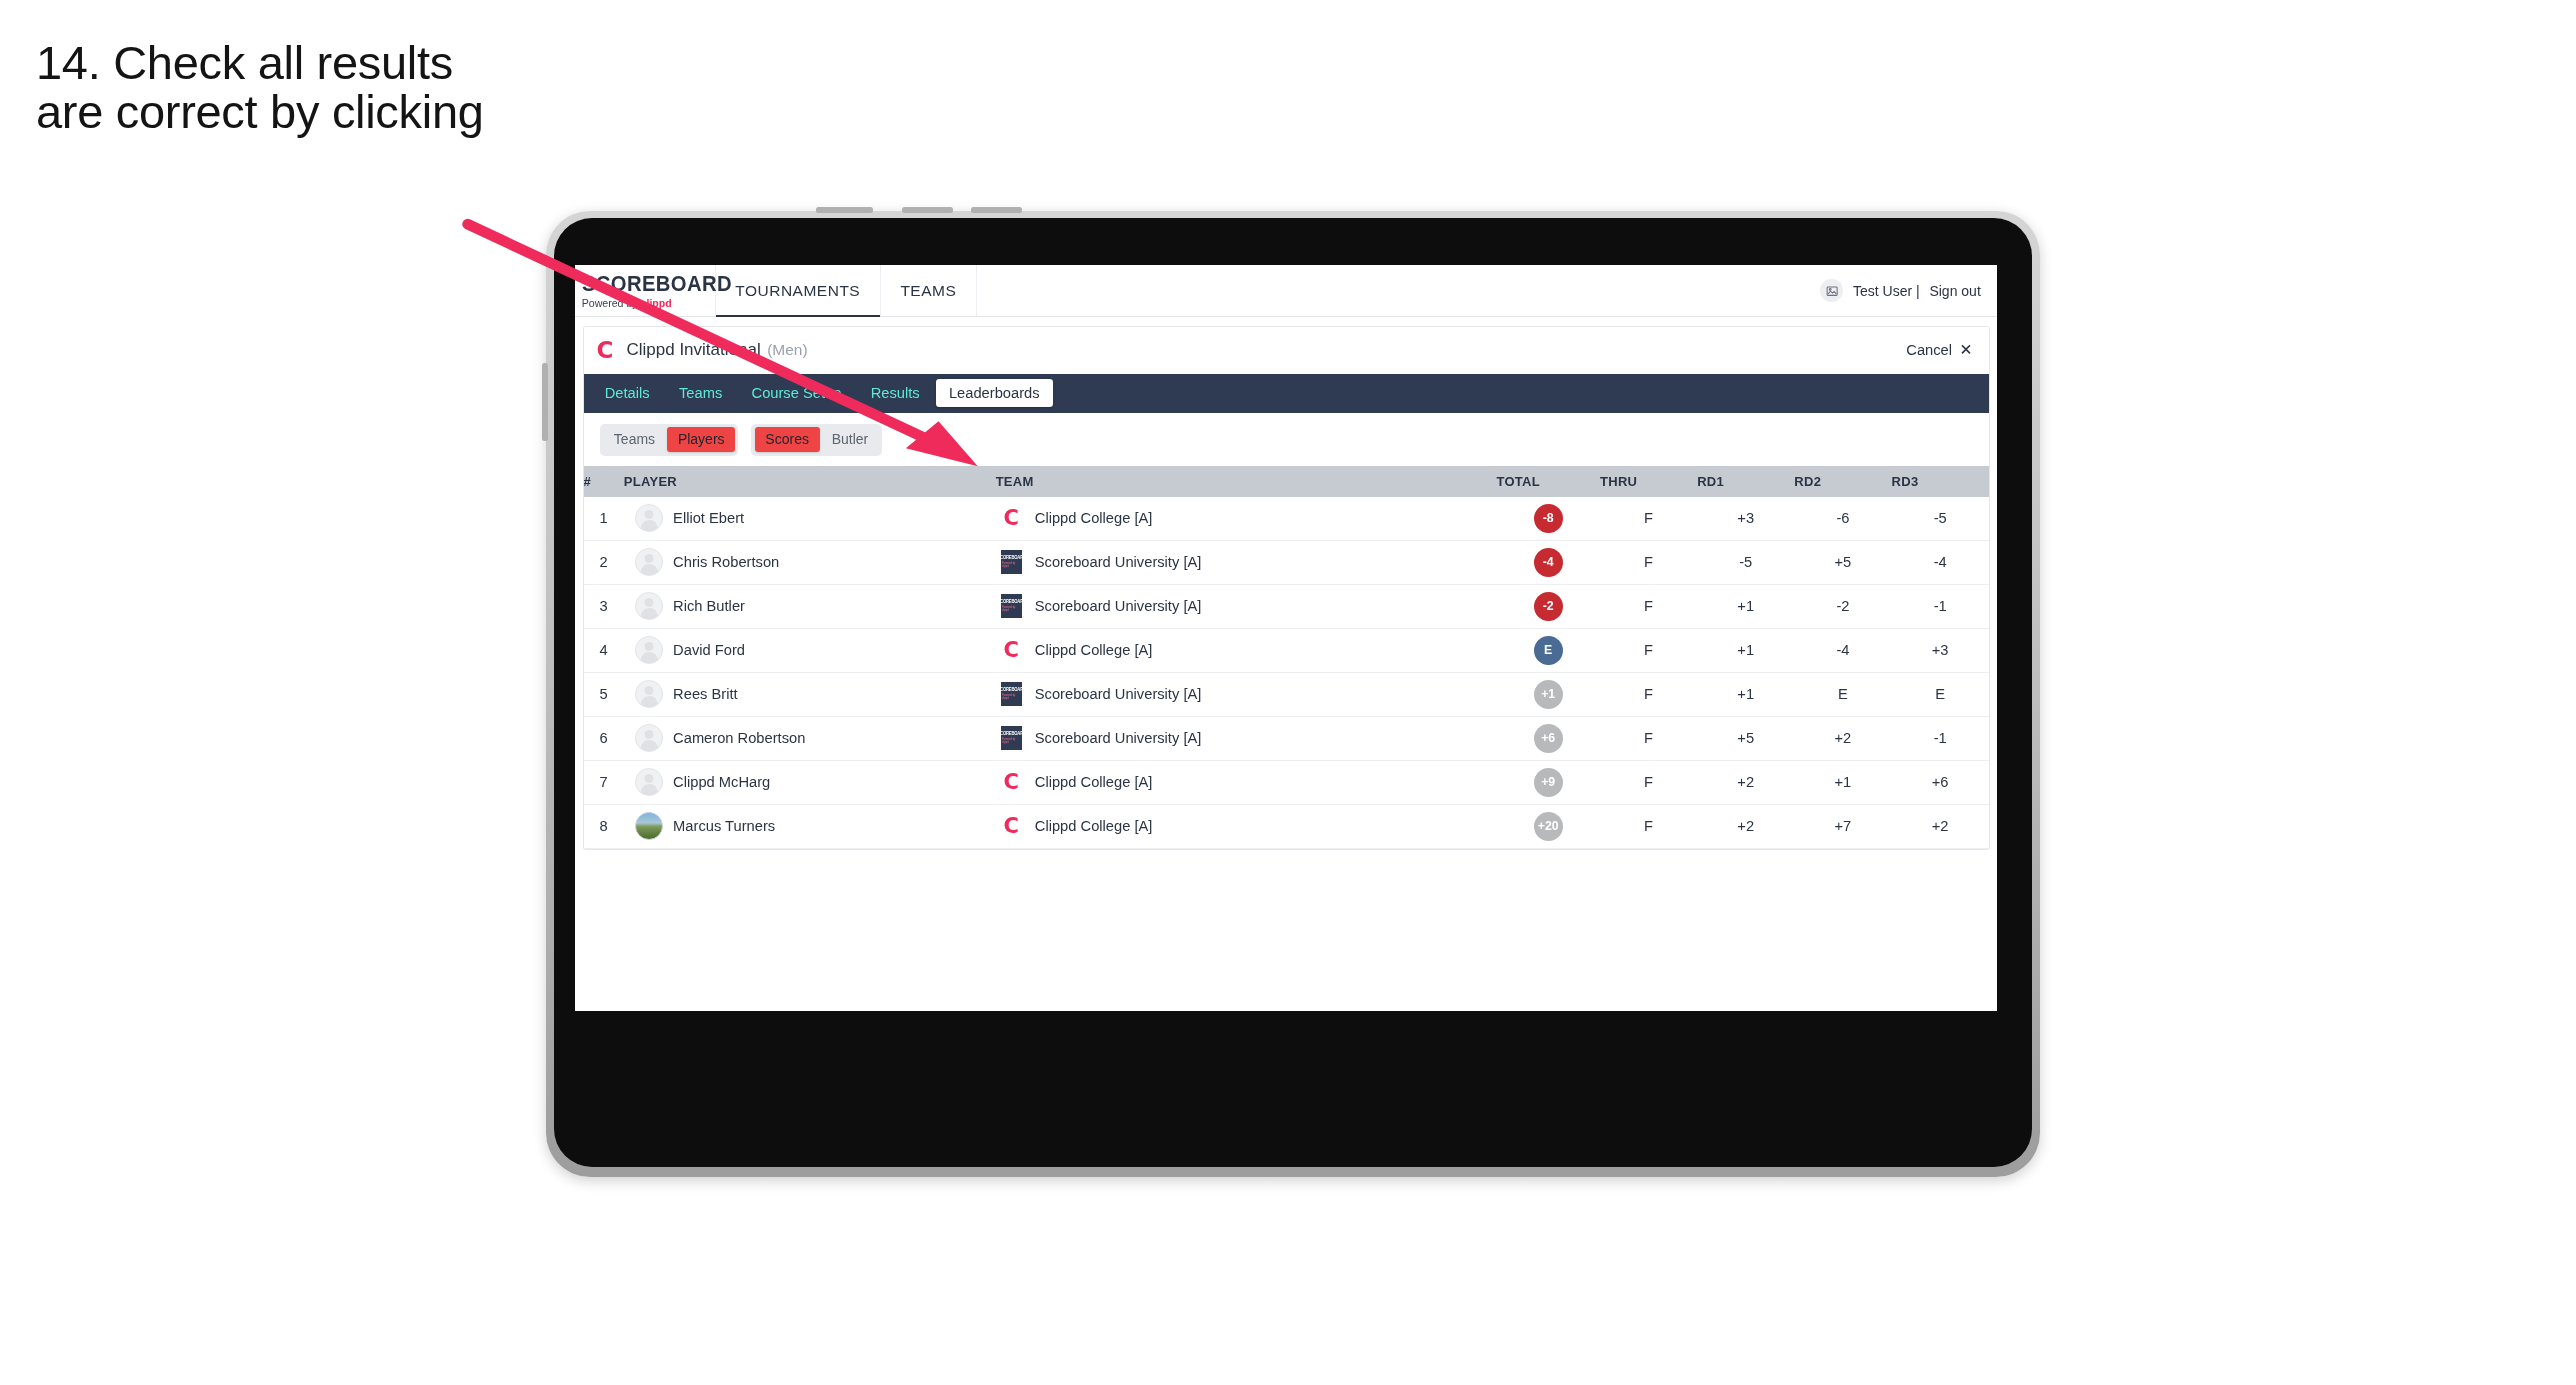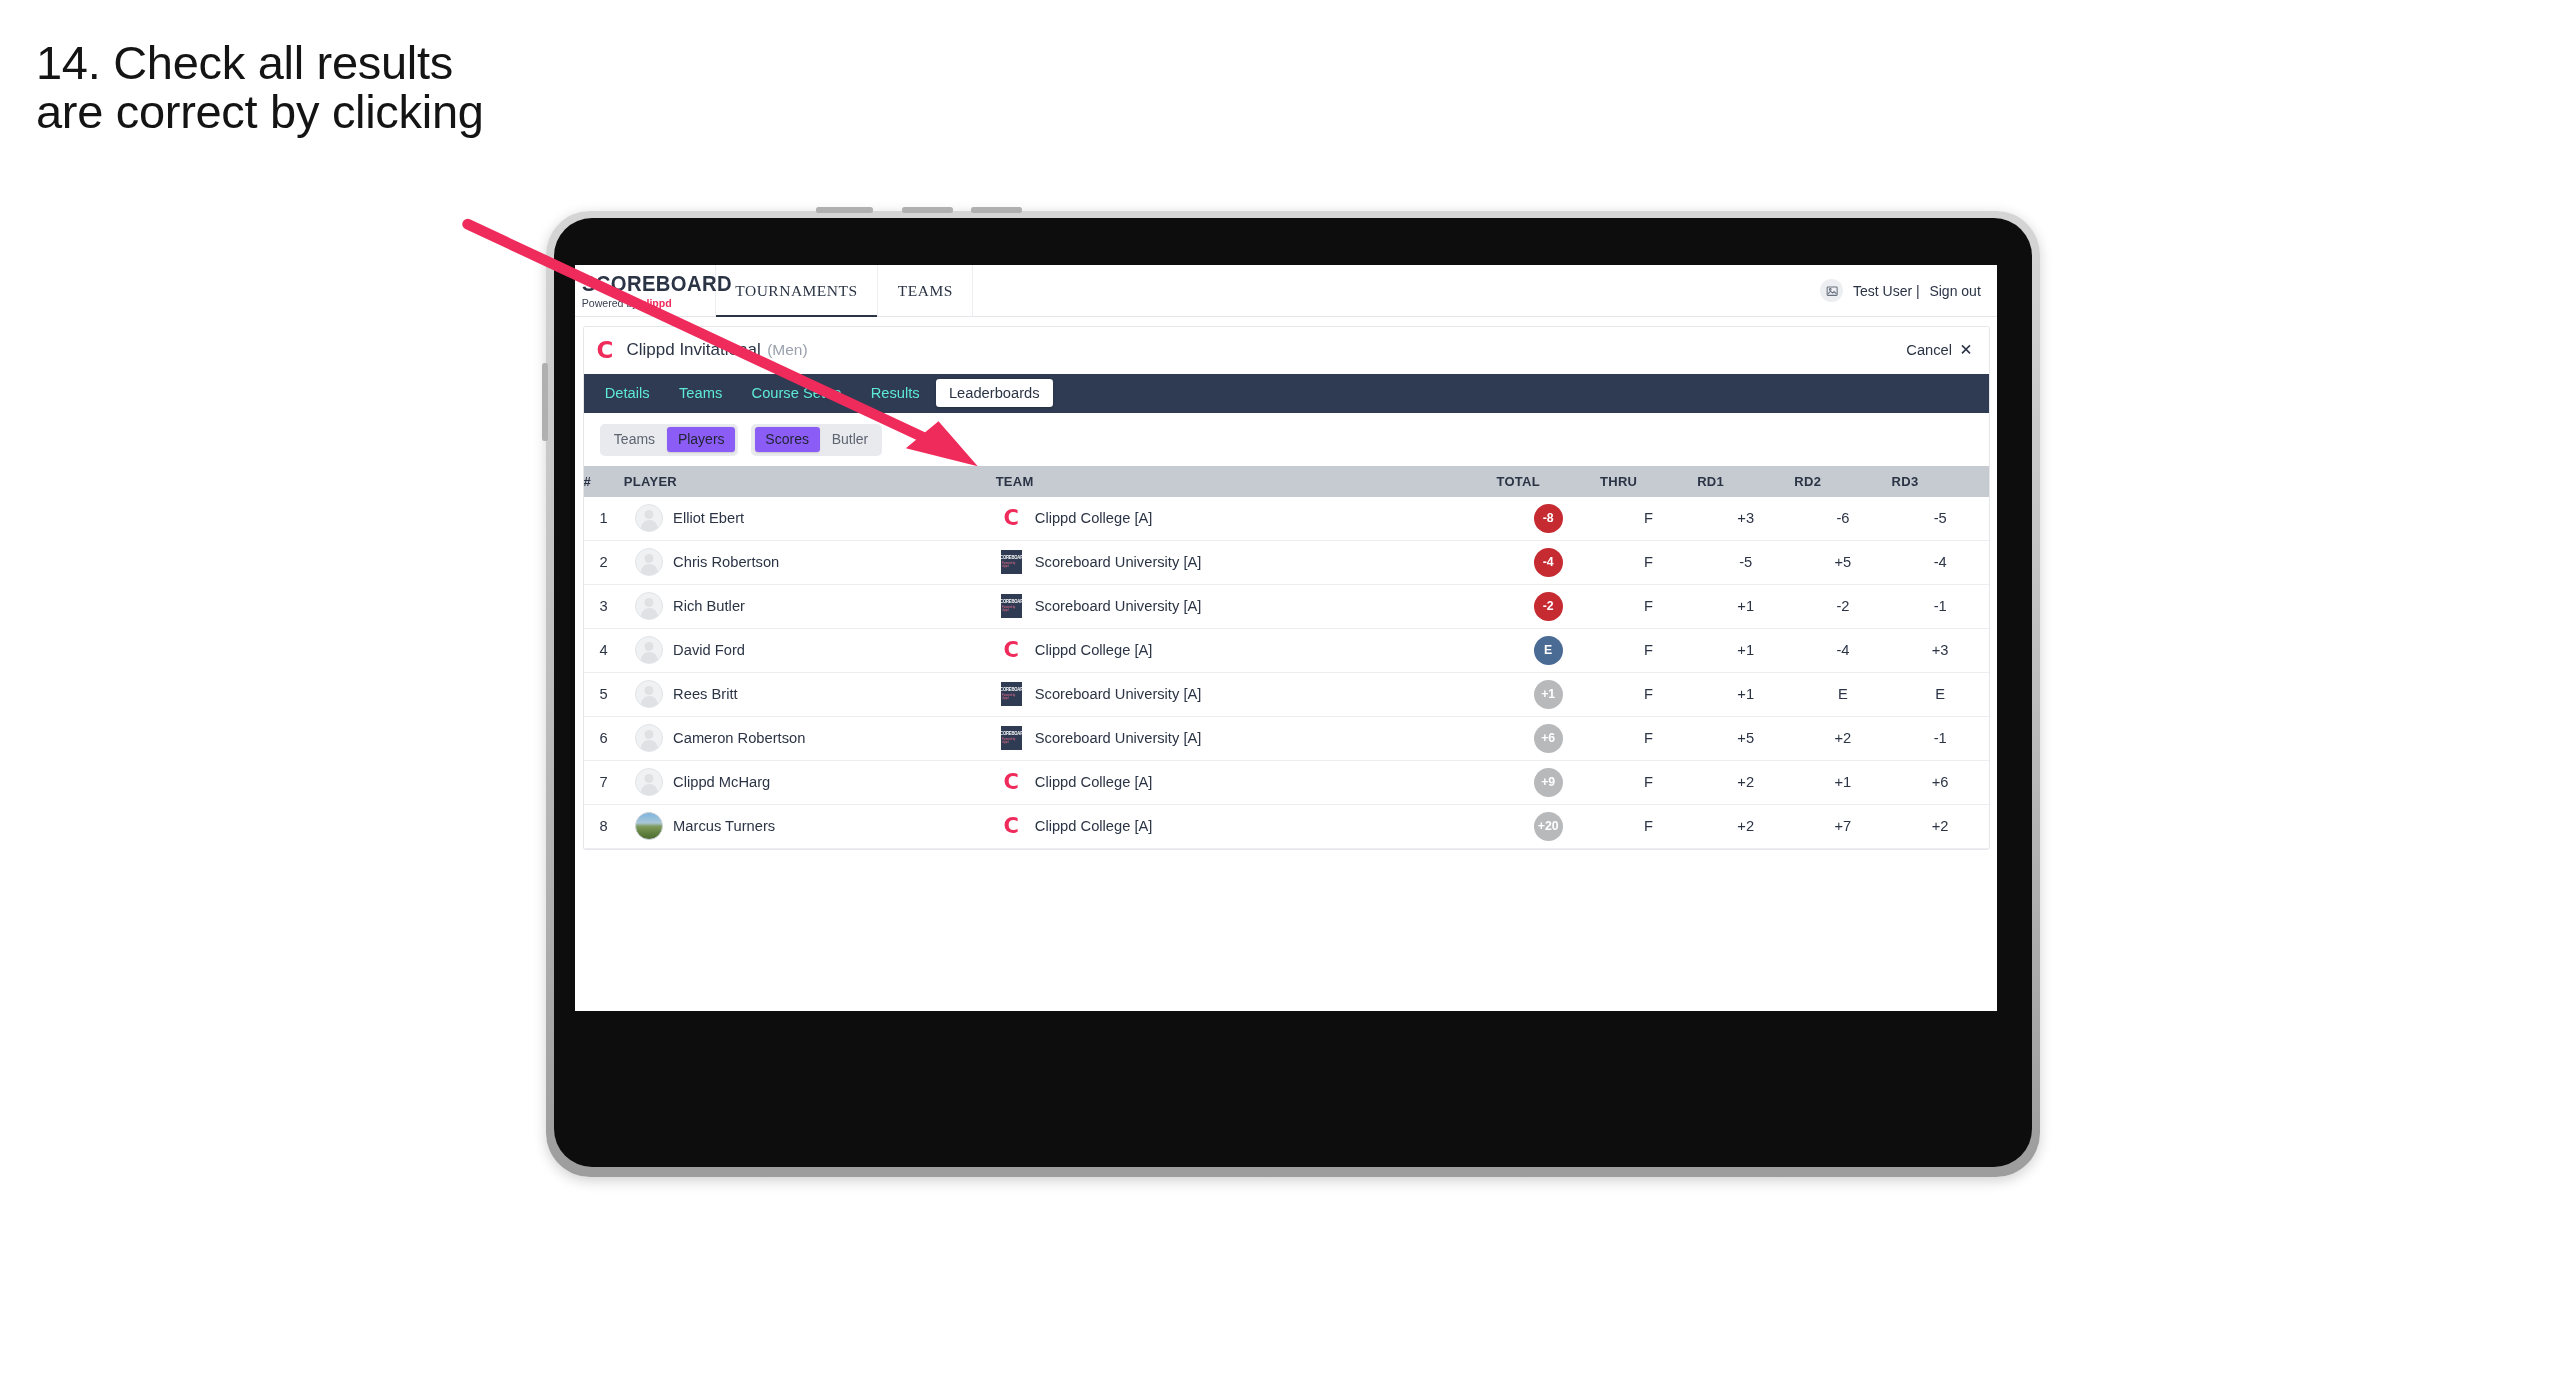--- a/index.html
+++ b/index.html
@@ -125,21 +125,20 @@
   .topnav-tab {
     display: flex;
     align-items: center;
     padding: 0 19.6px;
     font-size: 15.5px;
     letter-spacing: 0.5px;
     color: #2b3445;
     border-right: 0.8px solid #eceef1;
     cursor: pointer;
     position: relative;
-    font-family: Liberation Serif, serif;
   }
   .topnav-tab.active::after {
     content: "";
     position: absolute;
     left: 0; right: 0; bottom: -0.8px;
     height: 2.5px;
     background: #2b3445;
   }
   #topnav-spacer { flex: 1; }
   #user-area {
@@ -234,21 +233,21 @@
   }
   .seg {
     font-size: 14px;
     padding: 4.9px 10.6px;
     border-radius: 3.3px;
     color: #5d6472;
     cursor: pointer;
     line-height: 1.1;
   }
   .seg.active {
-    background: #8b5cf6;
+    background: #ef4444;
     color: #1f2530;
     box-shadow: 0 0.8px 1.6px rgba(0,0,0,0.13);
   }
 
   
   #lb-table {
     width: 100%;
     border-collapse: collapse;
     table-layout: fixed;
   }

